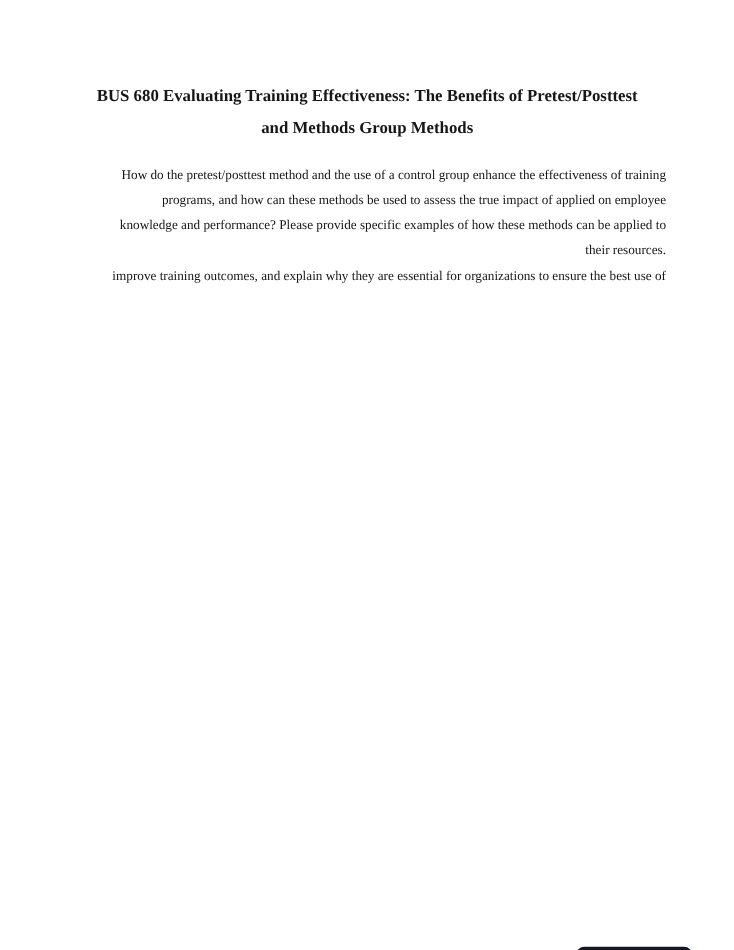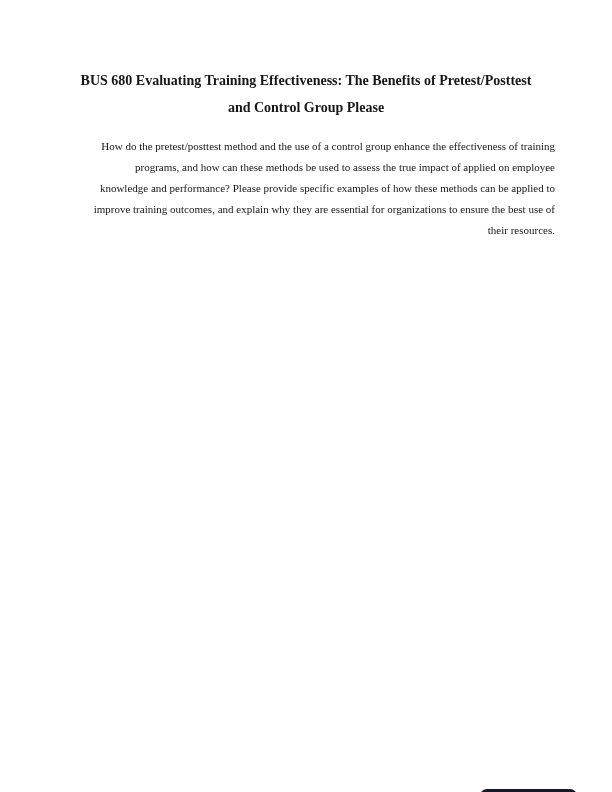--- a/index.html
+++ b/index.html
@@ -87,29 +87,29 @@
     color: var(--accent, #8d7bf5);
   }
 </style>
 </head>
 <body>
 
 <div class="page">
 
   <div class="doc-title">
     <div class="t-line">BUS 680 Evaluating Training Effectiveness: The Benefits of Pretest/Posttest</div>
-    <div class="t-line">and Control Group Please</div>
+    <div class="t-line">and Methods Group Methods</div>
   </div>
 
   <div class="doc-body">
     <div class="p-line">How do the pretest/posttest method and the use of a control group enhance the effectiveness of training</div>
     <div class="p-line">programs, and how can these methods be used to assess the true impact of applied on employee</div>
     <div class="p-line">knowledge and performance? Please provide specific examples of how these methods can be applied to</div>
+    <div class="p-line">their resources.</div>
     <div class="p-line">improve training outcomes, and explain why they are essential for organizations to ensure the best use of</div>
-    <div class="p-line">their resources.</div>
   </div>
 
   <div class="brand-badge">
     <span class="plus-icon">
       <svg width="15" height="15" viewBox="0 0 20 20" aria-hidden="true">
         <line x1="10" y1="1.5" x2="10" y2="18.5" stroke="currentColor" stroke-width="1.8" stroke-linecap="round"></line>
         <line x1="1.5" y1="10" x2="18.5" y2="10" stroke="currentColor" stroke-width="1.8" stroke-linecap="round"></line>
       </svg>
     </span>
     <span class="brand-name"><span class="brand-name-primary">Study</span><span class="brand-name-accent">XY</span></span>

